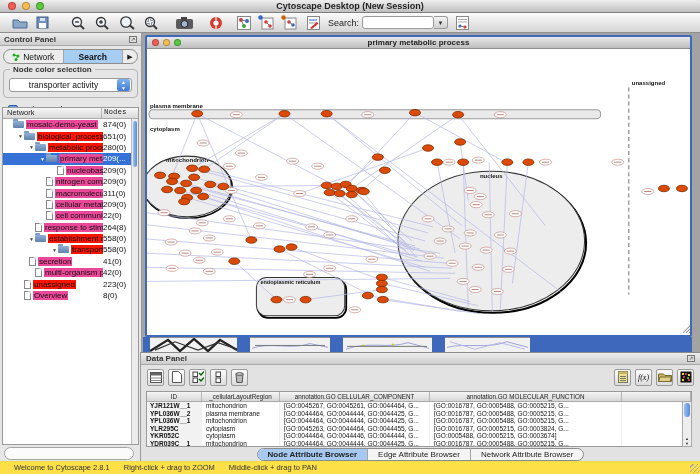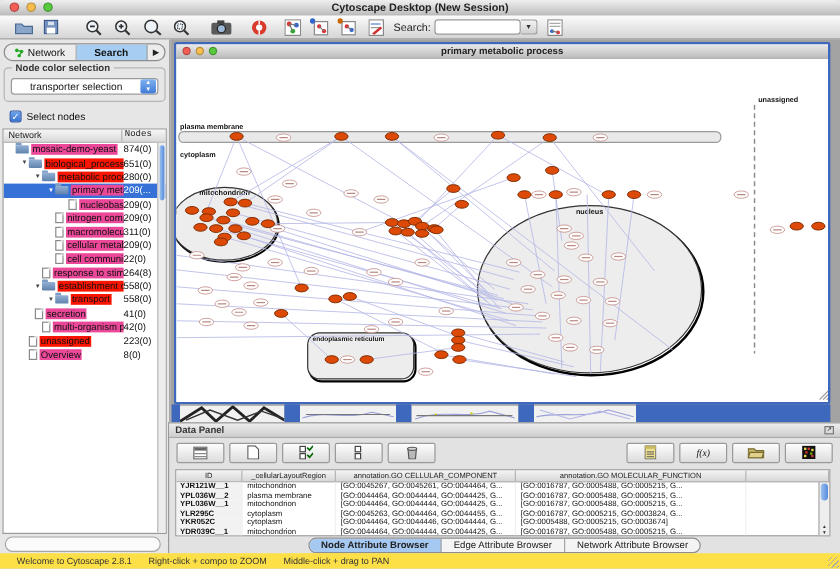--- a/index.html
+++ b/index.html
@@ -81,21 +81,21 @@
   .frag{position:absolute;height:15px;top:304px;}
   .frag.blue{background:#3e68bc;}
   .frag.gray{background:#f1f1f1;border-top:1px solid #8e8e8e;}
   .frag svg{width:100%;height:100%;display:block;}
 
   
   .dpanel{position:absolute;left:140px;top:352px;width:560px;height:109px;background:#e2e2e2;border-top:1px solid #8a8a8a;border-left:1px solid #9a9a9a;}
   .dphead{height:12px;background:linear-gradient(#ededed,#cdcdcd);border-bottom:1px solid #a8a8a8;
     display:flex;align-items:center;justify-content:space-between;padding:0 5px;font-size:8px;font-weight:bold;color:#333;}
   .dptools{height:24px;display:flex;align-items:center;padding:0 6px;gap:4px;}
-  .dbtn{width:40px;height:17px;border:1px solid #9a9a9a;border-radius:2px;background:linear-gradient(#fdfdfd,#dcdcdc);
+  .dbtn{width:17px;height:17px;border:1px solid #9a9a9a;border-radius:2px;background:linear-gradient(#fdfdfd,#dcdcdc);
     display:flex;align-items:center;justify-content:center;}
   .dsp{flex:1;}
   .dtable{position:absolute;left:5px;right:8px;top:38px;height:56px;background:#fff;border:1px solid #9a9a9a;overflow:hidden;}
   .dthead{display:flex;height:10px;background:linear-gradient(#f5f5f5,#d7d7d7);border-bottom:1px solid #aaa;font-size:6.3px;color:#222;}
   .dthead div{border-right:1px solid #b5b5b5;text-align:center;overflow:hidden;white-space:nowrap;line-height:10px;}
   .dtrow{display:flex;height:7.6px;font-size:6.5px;line-height:7.6px;white-space:nowrap;}
   .dtrow div{overflow:hidden;border-right:1px solid #f0f0f0;}
   .dc0{width:55px;background:#f2f2f2;font-weight:bold;padding-left:3px;}
   .dc1{width:78px;padding-left:4px;}
   .dc2{width:150px;padding-left:4px;}
@@ -233,40 +233,44 @@
         <line x1="2" y1="3.5" x2="11" y2="3.5" stroke="#aaa"></line>
         <line x1="2" y1="6" x2="11" y2="6" stroke="#aaa"></line>
         <circle cx="4" cy="10" r="1.6" fill="#36c"></circle>
         <circle cx="9" cy="11" r="1.6" fill="#d33"></circle>
         <line x1="4" y1="10" x2="9" y2="11" stroke="#777"></line>
       </svg>
     </div>
 </div>
 
 <div class="cpanel">
+  <div class="phead">
+    <span>Control Panel</span>
+    <span class="floaticon">↗</span>
+  </div>
   <div class="ptabs" id="cp-tabs">
       <div class="ptab">
         <svg class="netglyph" viewBox="0 0 8 8">
           <circle cx="2" cy="2" r="1.5" fill="#2a2"></circle>
           <circle cx="6" cy="3" r="1.5" fill="#2a2"></circle>
           <circle cx="4" cy="6.5" r="1.5" fill="#2a2"></circle>
           <line x1="2" y1="2" x2="6" y2="3" stroke="#2a2"></line>
           <line x1="6" y1="3" x2="4" y2="6.5" stroke="#2a2"></line>
         </svg>
         <span>Network</span>
       </div>
       <div class="ptab active">
         <span>Search</span>
       </div>
       <div class="ptab-arrow">▶</div>
     </div>
   <div class="groupbox">
     <span class="grouplbl">Node color selection</span>
     <div class="combo">
-      <span class="val">transporter selection</span>
+      <span class="val">transporter activity</span>
       <span class="stepper">▲<br>▼</span>
     </div>
   </div>
   <div class="checkrow">
     <span class="checkbox">✓</span>
     <span class="checklbl">Select nodes</span>
   </div>
   <div class="treewrap">
     <div class="treehead">
       <div class="c1">Network</div>
@@ -332,21 +336,21 @@
           <span class="tfile"></span>
           <span class="tlabel green">response to stimul</span>
           <span class="tcount">264(8)</span>
         </div>
         <div class="trow" style="padding-left: 25px;">
           <span class="texp">▼</span>
           <span class="tfolder"></span>
           <span class="tlabel red">establishment of lo</span>
           <span class="tcount">558(0)</span>
         </div>
-        <div class="trow" style="padding-left: 36px;">
+        <div class="trow" style="padding-left: 48px;">
           <span class="texp">▼</span>
           <span class="tfolder"></span>
           <span class="tlabel red">transport</span>
           <span class="tcount">558(0)</span>
         </div>
         <div class="trow" style="padding-left: 19px;">
           <span class="texp"></span>
           <span class="tfile"></span>
           <span class="tlabel green">secretion</span>
           <span class="tcount">41(0)</span>
@@ -786,16 +790,16 @@
       <div class="seg" id="attr-tabs">
         <div class="segbtn active">Node Attribute Browser</div>
         <div class="segbtn">Edge Attribute Browser</div>
         <div class="segbtn">Network Attribute Browser</div>
       </div>
     </div>
 </div>
 
 <div class="statusbar">
   <span>Welcome to Cytoscape 2.8.1</span>
-  <span>Right-click + compo to ZOOM</span>
+  <span>Right-click + drag to ZOOM</span>
   <span>Middle-click + drag to PAN</span>
 </div>
 <div class="grip"></div>
 
 </body></html>

